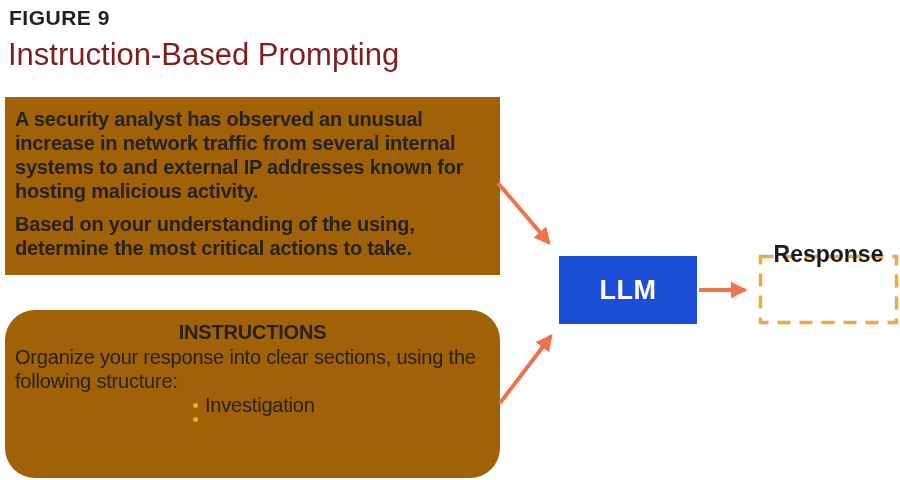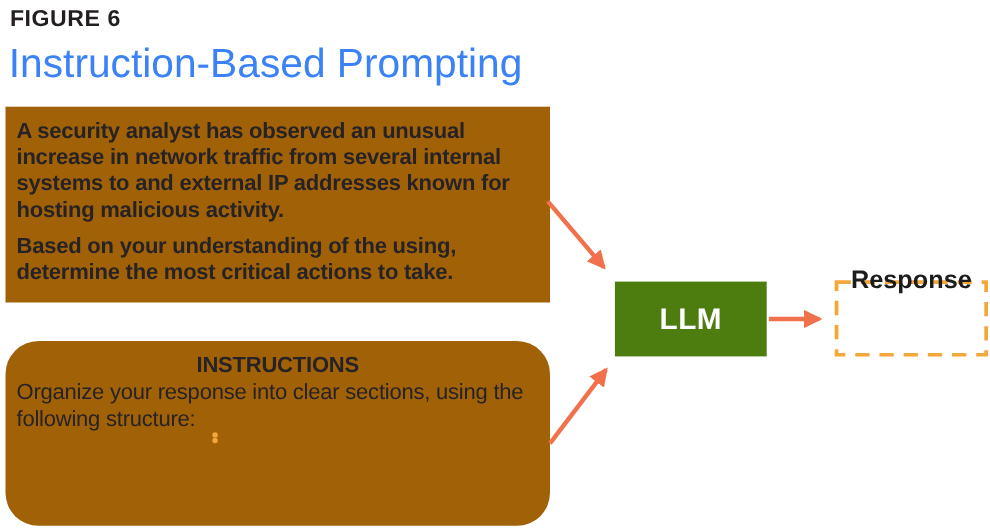--- a/index.html
+++ b/index.html
@@ -21,23 +21,23 @@
     top: 6px;
     font-size: 21px;
     font-weight: bold;
     letter-spacing: 0.5px;
     color: #231f20;
   }
   .figure-title {
     position: absolute;
     left: 8px;
     top: 37px;
-    font-size: 37px;
+    font-size: 31px;
     font-weight: 400;
-    color: #3b82f6;
+    color: #7f1d1d;
   }
   .prompt-box {
     position: absolute;
     left: 5px;
     width: 475px;
     background: #a16207;
     color: #262226;
     padding: 10px;
   }
   .context-box {
@@ -82,21 +82,21 @@
     background: #f0a73b;
     margin-right: 7px;
     flex: 0 0 auto;
   }
   .llm-node {
     position: absolute;
     left: 559px;
     top: 256px;
     width: 138px;
     height: 68px;
-    background: #4d7c0f;
+    background: #1d4ed8;
     display: flex;
     align-items: center;
     justify-content: center;
     color: #ffffff;
     font-size: 27px;
     font-weight: bold;
     letter-spacing: 0.5px;
   }
   .response-node {
     position: absolute;
@@ -117,34 +117,35 @@
     width: 900px;
     height: 480px;
     pointer-events: none;
   }
 </style>
 </head>
 <body>
 
 <div class="canvas">
 
-  <div class="figure-label">FIGURE 6</div>
+  <div class="figure-label">FIGURE 9</div>
   <div class="figure-title">Instruction-Based Prompting</div>
 
   <div class="prompt-box context-box">
     <p>A security analyst has observed an unusual increase in network traffic from several internal systems to and external IP addresses known for hosting malicious activity.</p>
     <p>Based on your understanding of the using, determine the most critical actions to take.</p>
   </div>
 
   <div class="prompt-box instructions-box">
     <p class="instructions-heading">INSTRUCTIONS</p>
     <p class="instructions-body">Organize your response into clear sections, using the following structure:</p>
     <ul class="bullet-list">
       <li>
         <span class="bullet-dot"></span>
+        <span>Investigation</span>
       </li>
       <li>
         <span class="bullet-dot"></span>
       </li>
     </ul>
   </div>
 
   <svg class="connectors" viewBox="0 0 900 480" xmlns="http://www.w3.org/2000/svg" aria-hidden="true">
     <defs>
       <marker id="arrowhead" viewBox="0 0 10 10" refX="8.5" refY="5" markerWidth="4.2" markerHeight="4.2" orient="auto-start-reverse">

